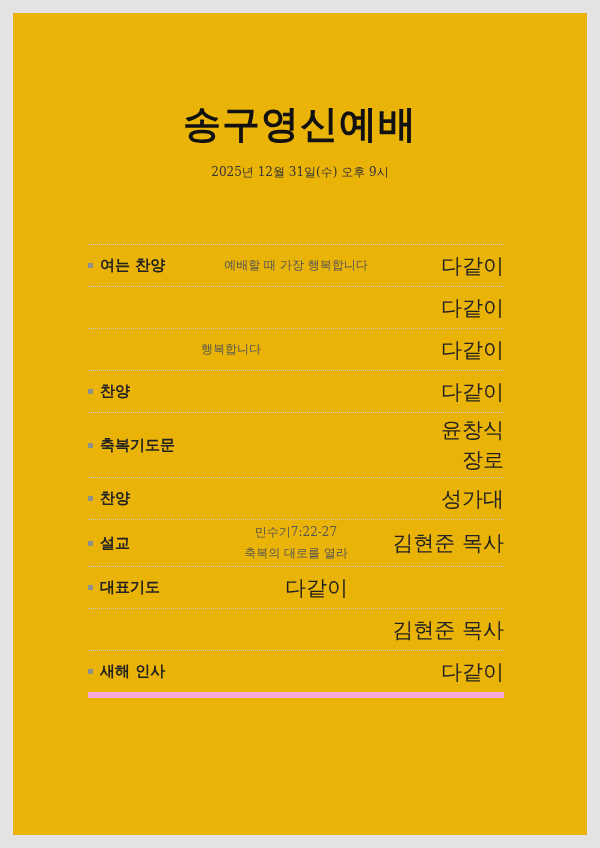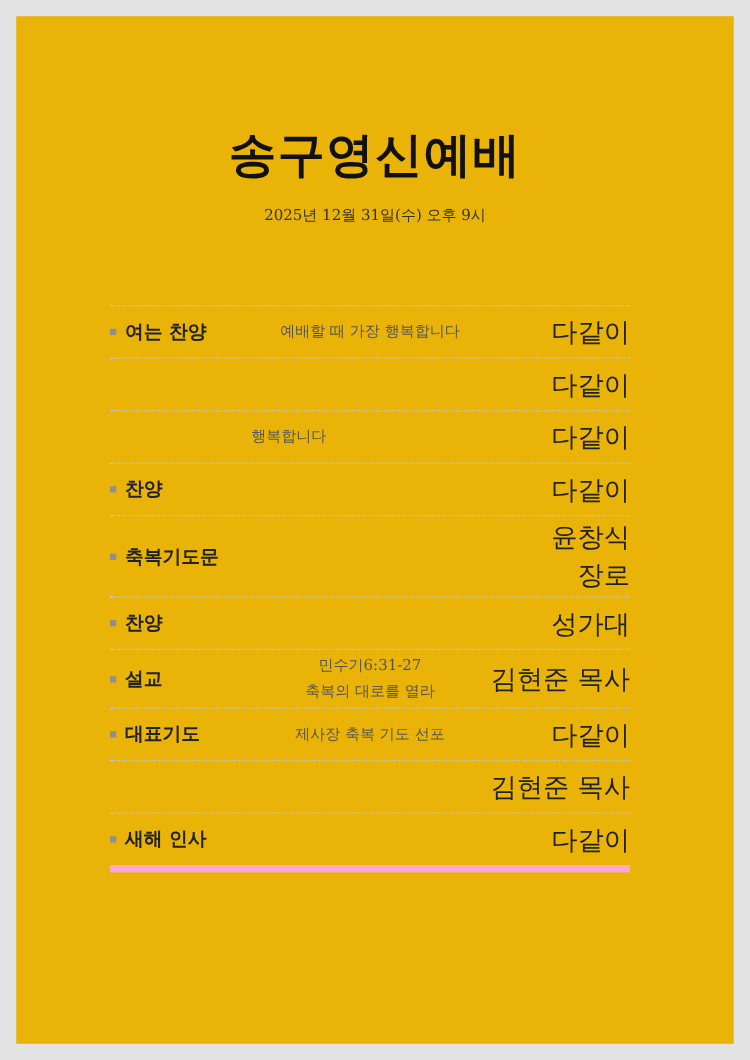--- a/index.html
+++ b/index.html
@@ -147,31 +147,30 @@
     <div class="col-detail"></div>
     <div class="col-leader">성가대</div>
   </div>
 
 
   <div class="row">
     <div class="col-label">
       <span class="bullet"></span>
       <span class="txt">설교</span>
     </div>
-    <div class="col-detail">민수기6:31-27
+    <div class="col-detail">민수기7:22-27
 축복의 대로를 열라</div>
     <div class="col-leader">김현준 목사</div>
   </div>
 
   <div class="row">
     <div class="col-label">
       <span class="bullet"></span>
       <span class="txt">대표기도</span>
     </div>
-    <div class="col-detail">제사장 축복 기도 선포</div>
     <div class="col-leader">다같이</div>
   </div>
 
   <div class="row">
     <div class="col-detail"></div>
     <div class="col-leader">김현준 목사</div>
   </div>
 
   <div class="row">
     <div class="col-label">

